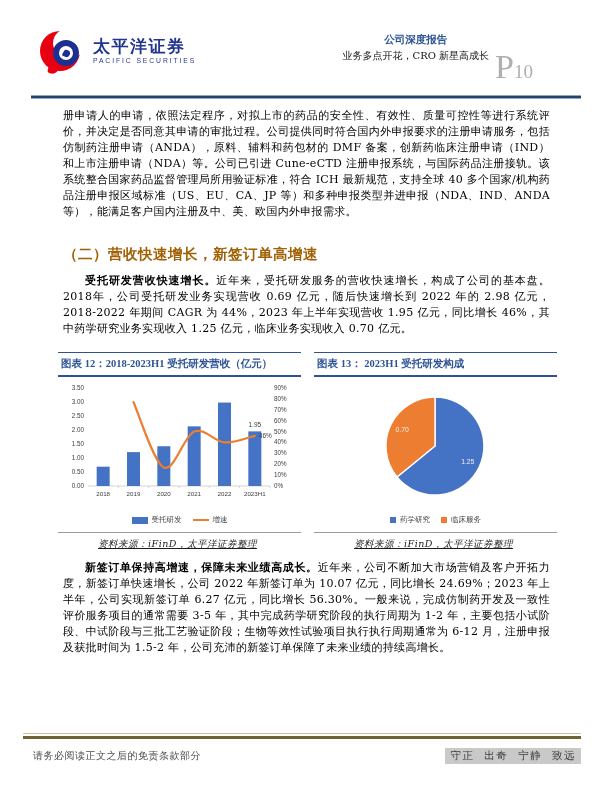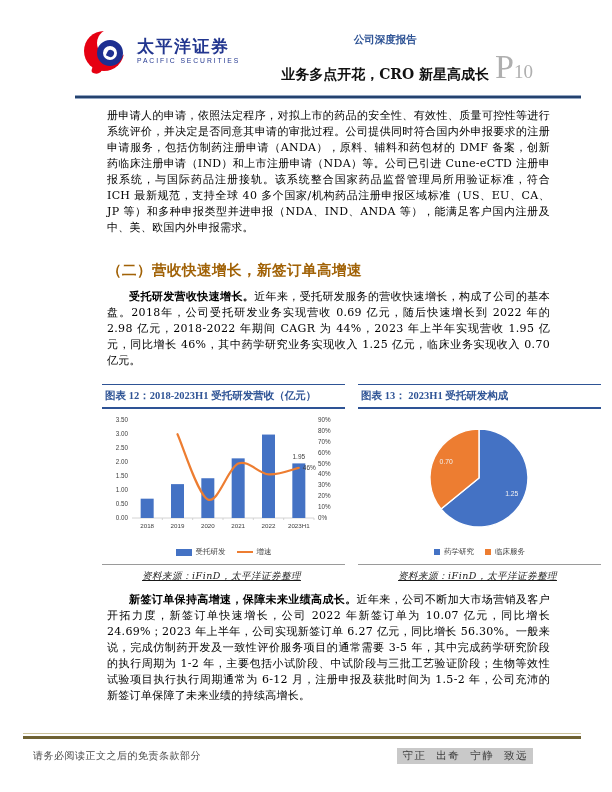--- a/index.html
+++ b/index.html
@@ -2,39 +2,38 @@
 <html><head>
 <meta charset="utf-8">
 <style>
   * { margin:0; padding:0; box-sizing:border-box; }
   html,body { background:#ffffff; }
   .page {
     position:relative; width:612px; height:792px; margin:0 auto;
     background:#ffffff; overflow:hidden;
     font-family:"DejaVu Serif","Liberation Serif",serif;
     color:#000;
-    padding-left:44px;
   }
   
   .header { display:flex; justify-content:space-between; align-items:flex-start;
             margin:27px 31px 0 40px; }
   .logo { display:flex; align-items:center; gap:7px; }
   .logo-mark { position:relative; width:46px; height:48px; display:inline-block; }
   .lm-red  { position:absolute; left:0; top:4px; width:40px; height:40px; border-radius:50%; background:#E60012; }
   .lm-tail { position:absolute; left:8px; top:38px; width:10px; height:9px; border-radius:0 0 80% 40%; background:#E60012; transform:rotate(18deg); }
   .lm-cut  { position:absolute; left:13px; top:1px; width:33px; height:30px; border-radius:50%; background:#ffffff; }
   .lm-blue { position:absolute; left:13px; top:13px; width:26px; height:26px; border-radius:50%; border:6px solid #1D2F91; background:#fff; }
   .lm-dot  { position:absolute; left:23px; top:23px; width:7px; height:7px; border-radius:50% 50% 50% 0; background:#1D2F91; transform:rotate(25deg); }
   .logo-text { display:flex; flex-direction:column; line-height:1.05; }
   .logo-cn { font-family:"Liberation Sans",sans-serif; font-weight:bold; font-size:17px; color:#22368F; letter-spacing:1.5px; }
   .logo-en { font-family:"Liberation Sans",sans-serif; font-size:6.8px; color:#22368F; letter-spacing:1.9px; margin-top:2px; }
   .header-right { display:flex; align-items:flex-start; gap:6px; padding-right:48px; margin-top:6px; }
   .header-titles { text-align:center; }
-  .report-type { color:#2E5395; font-weight:bold; font-size:10.5px; margin-bottom:19px; }
-  .report-title { color:#111; font-weight:bold; font-size:14px; white-space:nowrap; }
+  .report-type { color:#2E5395; font-weight:bold; font-size:10.5px; margin-bottom:2px; }
+  .report-title { color:#111; font-weight:normal; font-size:10px; white-space:nowrap; }
   .page-num { font-family:"Liberation Serif",serif; color:#AFAFAF; line-height:1; margin-top:17px; }
   .page-num .p   { font-size:34px; }
   .page-num .num { font-size:19px; }
   .navy-rule { margin:11px 31px 0 31px; height:4px; background:#24426E;
                border-top:1px solid #93A6C2; border-bottom:1px solid #93A6C2; }
   
   .para { margin:9px 62px 0 63px; font-size:11px; line-height:16px;
           text-align:justify; letter-spacing:0.3px; }
   .para.indent { text-indent:2em; }
   .lead { font-weight:bold; }
@@ -58,21 +57,21 @@
   .fig-sep { border-top:1px solid #9a9a9a; margin-top:7px; }
   .fig-source { text-align:center; font-style:italic; font-size:9.5px; color:#1a1a1a;
                 padding:5px 4px 0 0; letter-spacing:0.5px;text-decoration:underline; }
   
   .footer { position:absolute; left:23px; right:31px; top:733px; }
   .gold-thin  { border-top:1px solid #CBC29A; }
   .gold-thick { border-top:3px solid #6F6233; margin-top:2px; }
   .footer-row { display:flex; justify-content:space-between; align-items:center; margin-top:9px; }
   .disclaimer { font-size:10px; color:#4a4a4a; margin-left:10px; letter-spacing:0.5px; }
   .motto { font-size:10.5px; color:#3d3d3d; background:#C9C9C9; padding:1px 5px;
-           margin-right:48px; letter-spacing:1.5px; word-spacing:5px; }
+           letter-spacing:1.5px; word-spacing:5px; }
   text { font-family:"Liberation Sans",sans-serif; }
 </style>
 </head>
 <body>
 
 <div class="page">
 
   <div class="header">
     <div class="logo">
       <span class="logo-mark">

